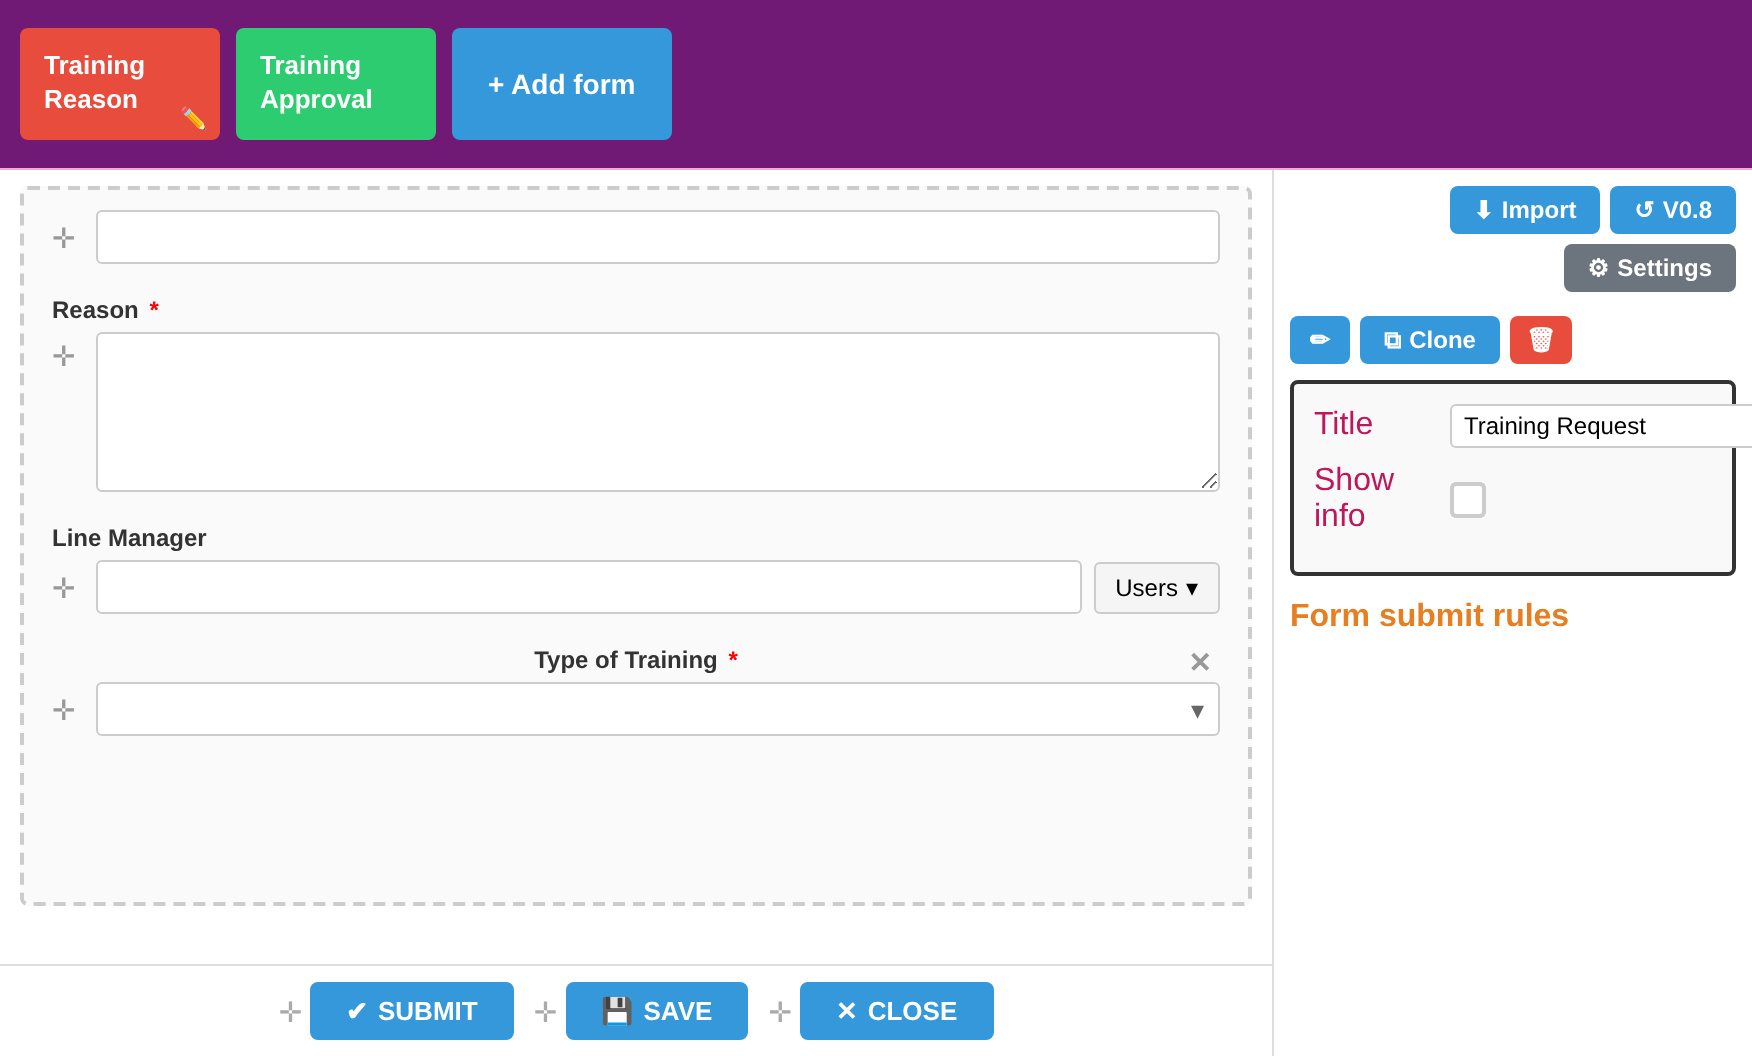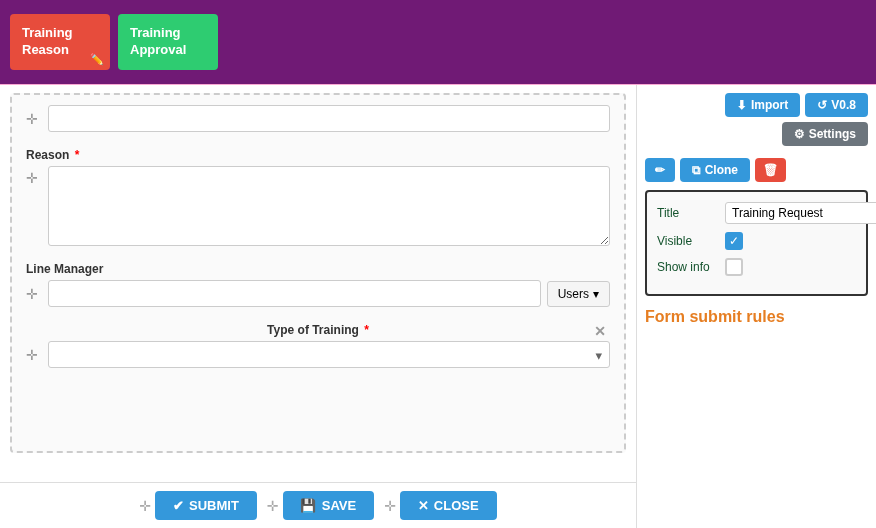--- a/index.html
+++ b/index.html
@@ -208,22 +208,22 @@
       margin-bottom: 10px;
       color: #333;
     }
     .prop-row {
       display: flex;
       align-items: center;
       margin-bottom: 8px;
       gap: 8px;
     }
     .prop-label {
-      font-size: 12px;
-      color: #14532d;
+      font-size: 16px;
+      color: #be185d;
       width: 60px;
       flex-shrink: 0;
     }
     .prop-input {
       border: 1px solid #ccc;
       border-radius: 3px;
       padding: 3px 6px;
       font-size: 12px;
       flex: 1;
       background: #fff;
@@ -309,20 +309,21 @@
       <span class="tab-label">Training</span>
       <span class="tab-label">Reason</span>
       <span class="edit-icon">✏️</span>
     </div>
 
     <div class="form-tab green">
       <span class="tab-label">Training</span>
       <span class="tab-label">Approval</span>
     </div>
 
+    <button class="add-form-btn">+ Add form</button>
   </div>
 
   <div class="main-layout" style="flex:1; position:relative;">
 
     <div class="form-container">
       <div class="form-scroll">
         <div class="form-inner">
 
           <div class="form-field">
             <div class="field-row">
@@ -427,24 +428,20 @@
         <button class="right-btn btn-trash">🗑</button>
       </div>
 
       <div class="form-properties-box">
 
         <div class="prop-row">
           <span class="prop-label">Title</span>
           <input type="text" class="prop-input" value="Training Request" style="">
         </div>
 
-        <div class="prop-row">
-          <span class="prop-label">Visible</span>
-          <div class="checkbox-checked">✓</div>
-        </div>
 
         <div class="prop-row">
           <span class="prop-label">Show info</span>
           <div class="checkbox-unchecked"></div>
         </div>
       </div>
 
       <div class="form-submit-rules">Form submit rules</div>
 
     </div>

